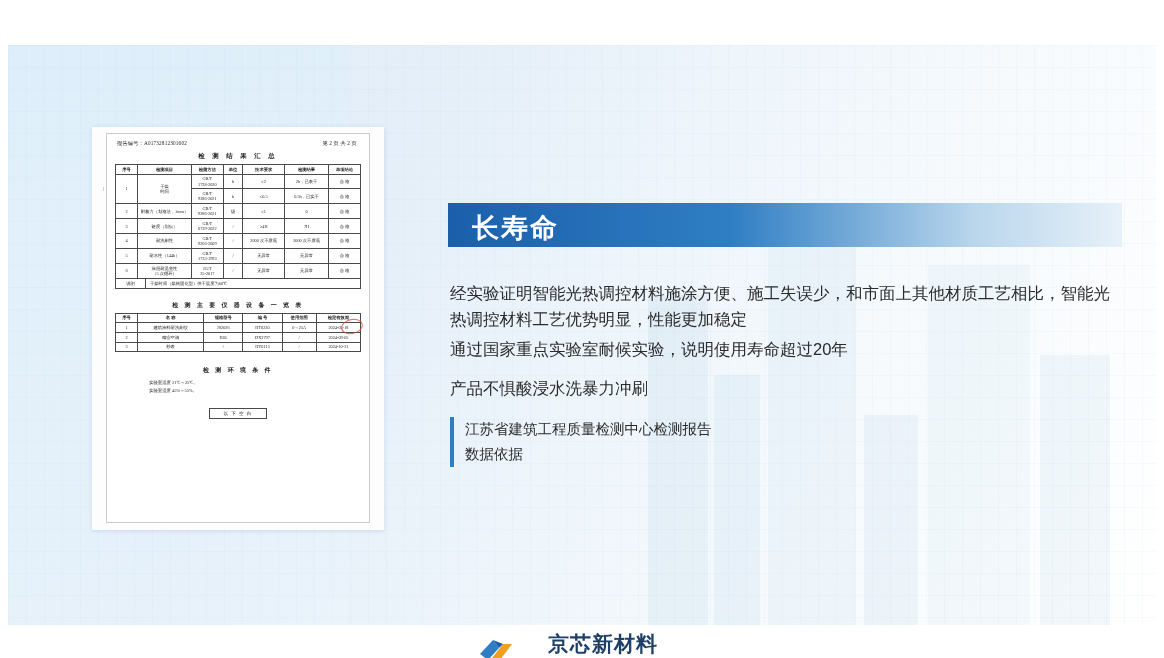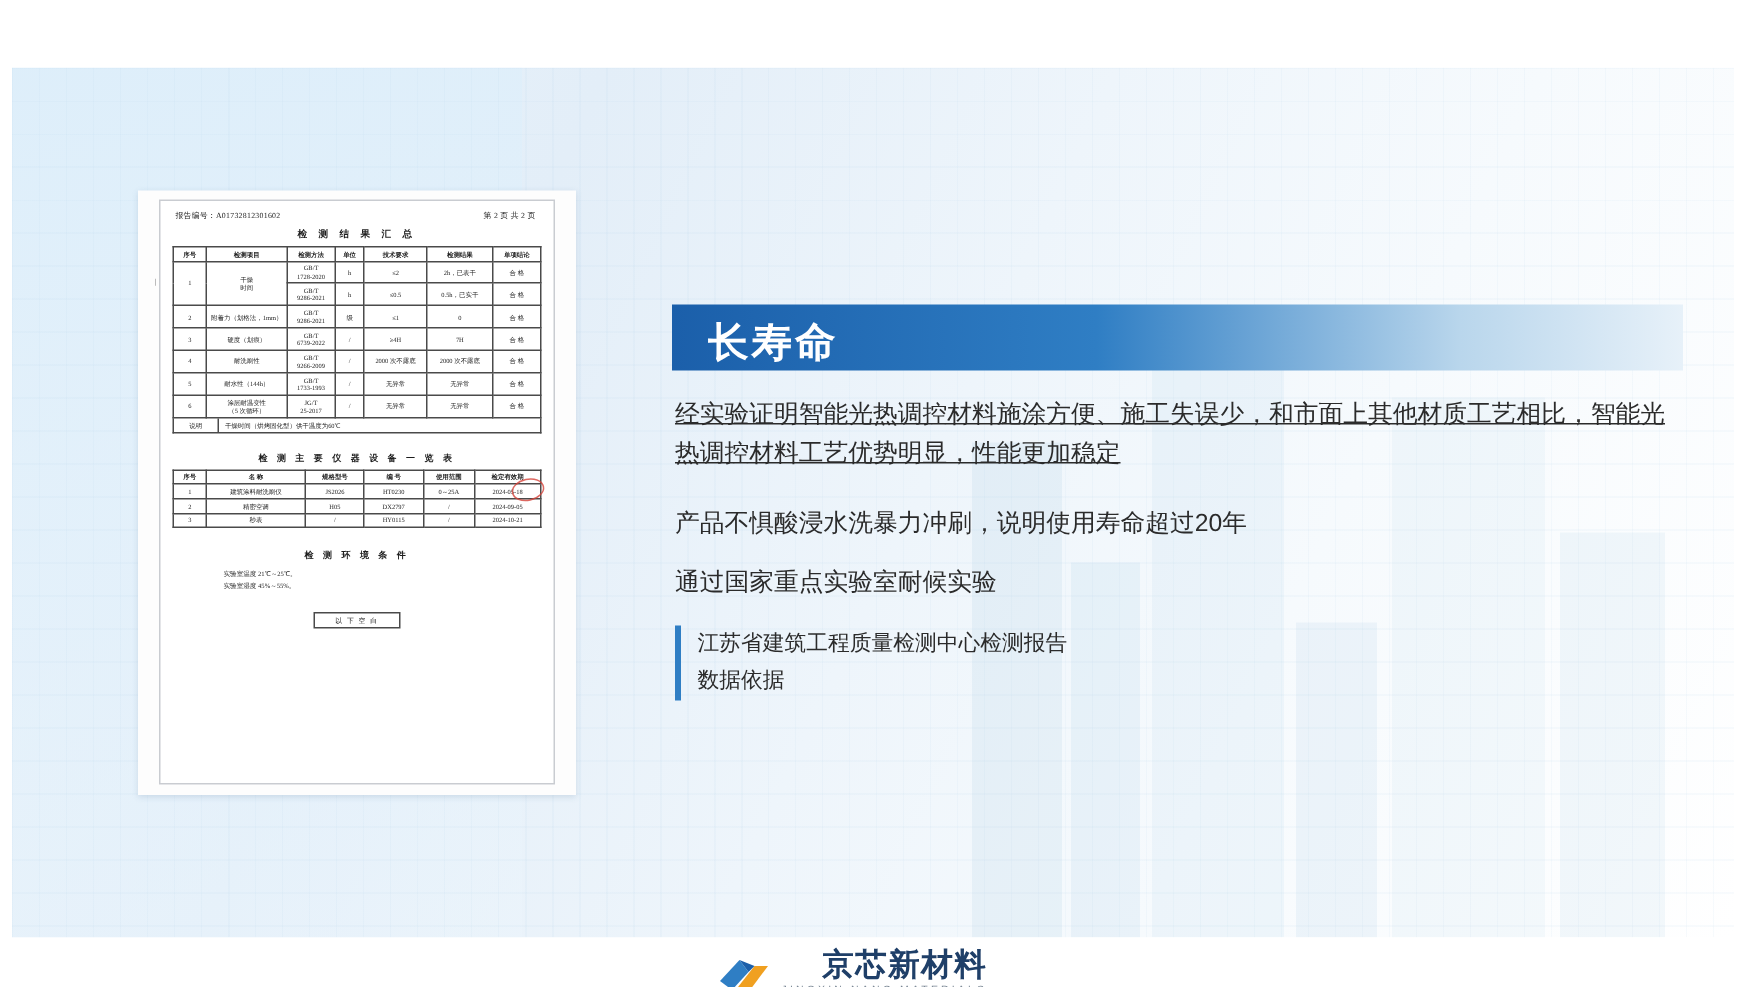--- a/index.html
+++ b/index.html
@@ -159,21 +159,21 @@
     letter-spacing: 2px;
   }
   .body-text {
     position: absolute;
     left: 450px;
     width: 664px;
     color: #2b2b2b;
     font-size: 16.5px;
     line-height: 1.55;
   }
-  .p1 { top: 227px; text-decoration: underline; }
+  .p1 { top: 244px; }
   .p2 { top: 300px; }
   .p3 { top: 339px; }
 
   .source {
     position: absolute;
     left: 450px; top: 380px;
     width: 560px;
     padding-left: 11px;
     border-left: 4px solid #2f7ec4;
     color: #2b2b2b;
@@ -390,22 +390,22 @@
       <div class="red-circle"></div>
       <div class="tick">|</div>
     </div>
   </div>
 
   <div class="headline-bar">
     <span>长寿命</span>
   </div>
 
   <div class="body-text p1">经实验证明智能光热调控材料施涂方便、施工失误少，和市面上其他材质工艺相比，智能光热调控材料工艺优势明显，性能更加稳定</div>
-  <div class="body-text p2">产品不惧酸浸水洗暴力冲刷，说明使用寿命超过20年</div>
-  <div class="body-text p3">通过国家重点实验室耐候实验</div>
+  <div class="body-text p2">通过国家重点实验室耐候实验，说明使用寿命超过20年</div>
+  <div class="body-text p3">产品不惧酸浸水洗暴力冲刷</div>
 
   <div class="source">
     <div>江苏省建筑工程质量检测中心检测报告</div>
     <div>数据依据</div>
   </div>
 
   <div class="footer"></div>
   <div class="logo">
     <span class="logo-mark">
       <svg width="34" height="30" viewBox="0 0 34 30">

